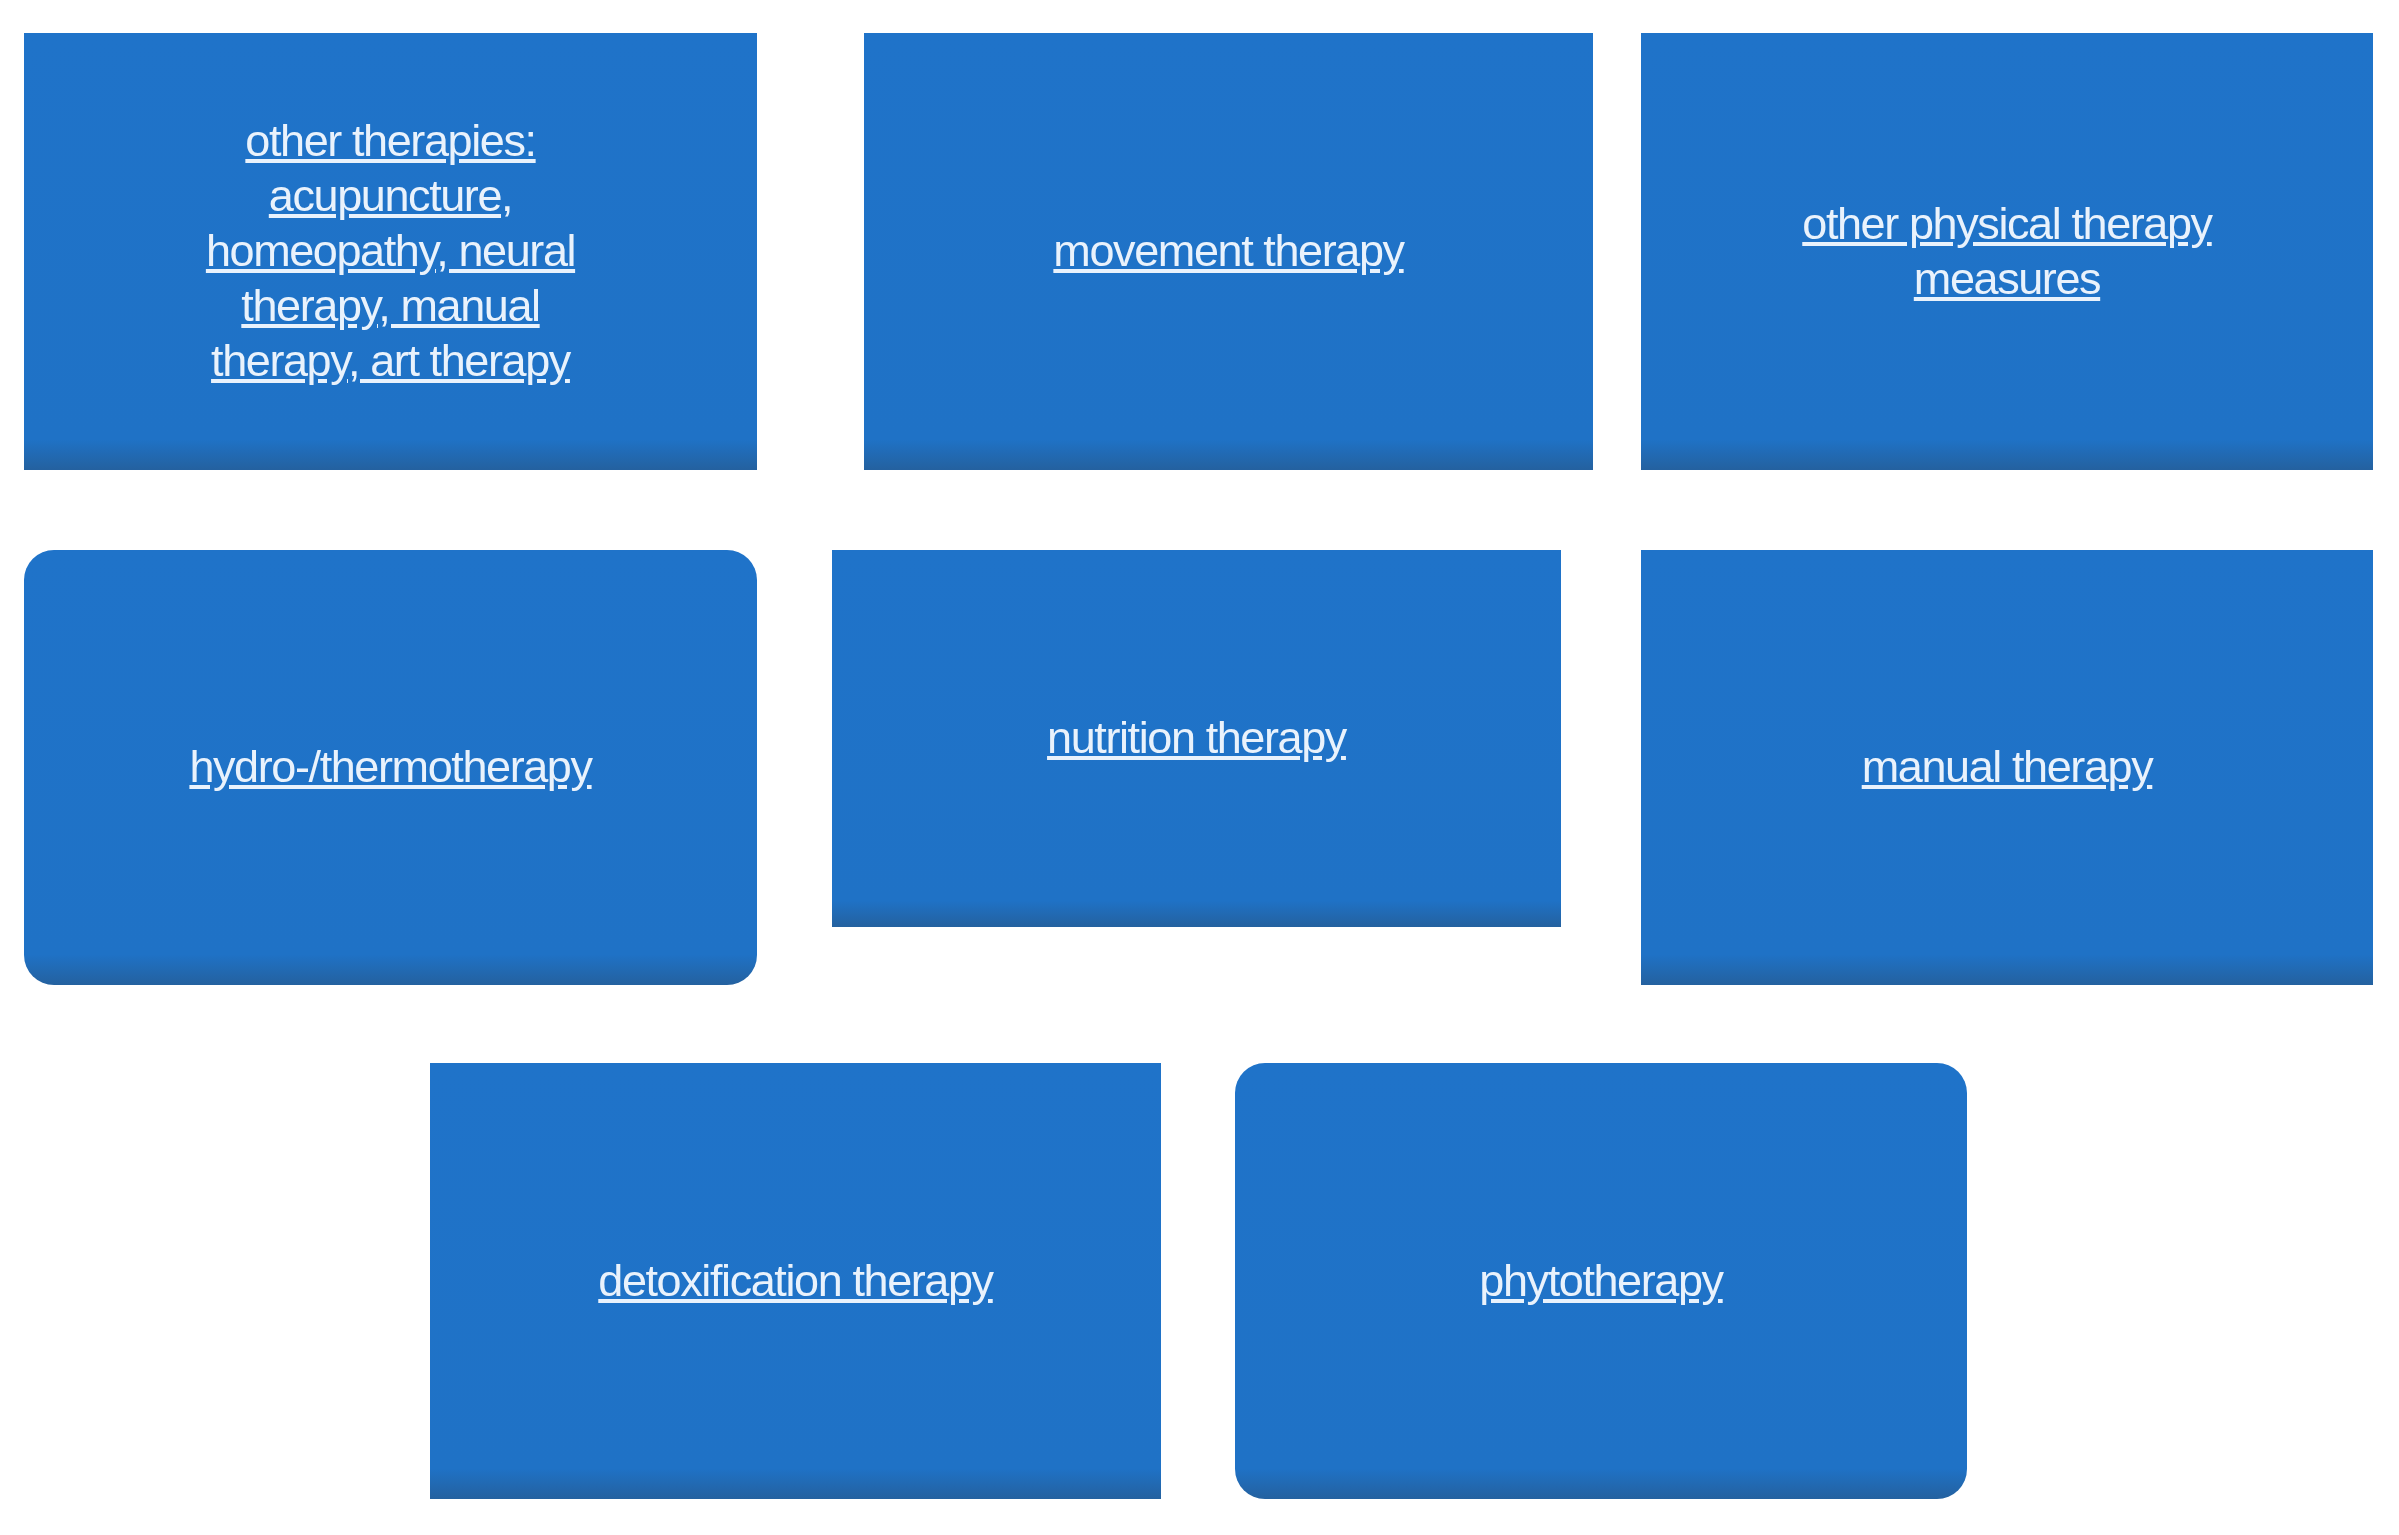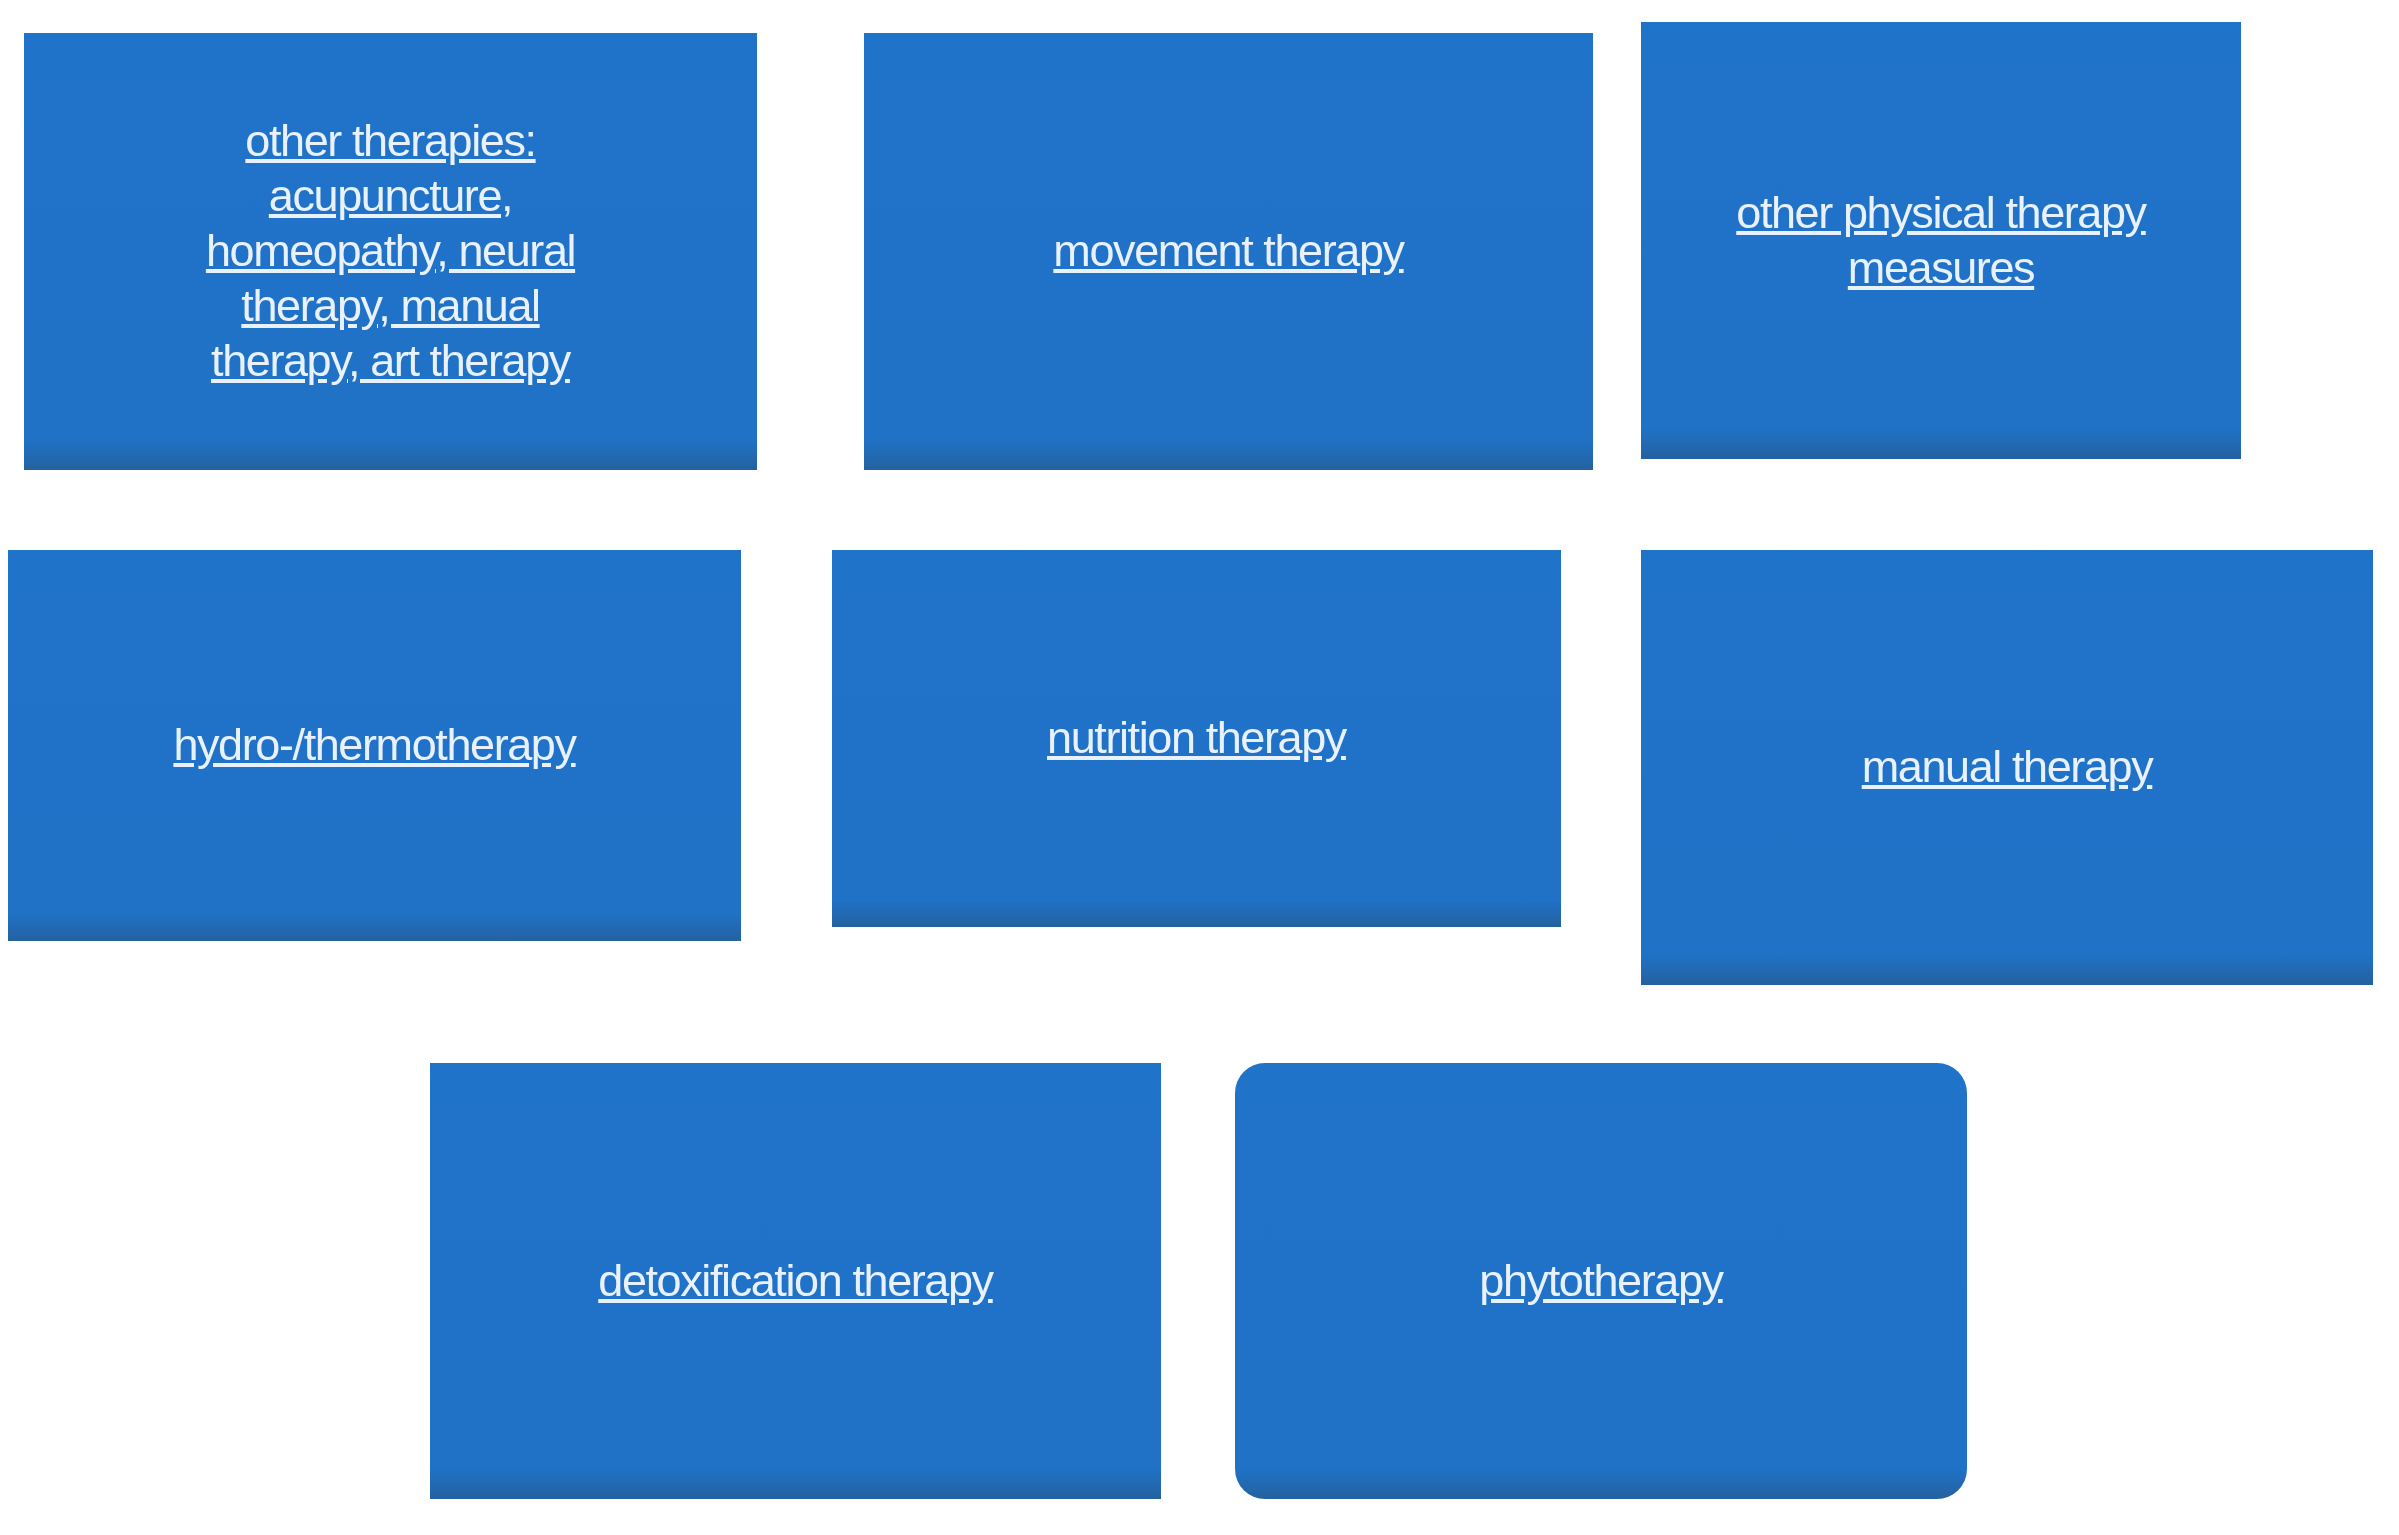--- a/index.html
+++ b/index.html
@@ -29,23 +29,23 @@
     font-size: 45px;
     line-height: 1.22;
     letter-spacing: -1.4px;
     white-space: pre-line;
     padding: 0 38px;
     text-decoration: underline;
   }
   
   #box-r1c1 { left: 24px;   top: 33px;   width: 733px; height: 437px; }
   #box-r1c2 { left: 864px;  top: 33px;   width: 729px; height: 437px; text-align: right; }
-  #box-r1c3 { left: 1641px; top: 22px;   width: 600px; height: 437px; }
+  #box-r1c3 { left: 1641px; top: 33px;   width: 732px; height: 437px; }
   
-  #box-r2c1 { left: 8px;   top: 550px;  width: 733px; height: 391px; }
+  #box-r2c1 { left: 24px;   top: 550px;  width: 733px; height: 435px; border-radius: 30px; }
   #box-r2c2 { left: 832px;  top: 550px;  width: 729px; height: 377px; }
   #box-r2c3 { left: 1641px; top: 550px;  width: 732px; height: 435px; }
   
   #box-r3c1 { left: 430px;  top: 1063px; width: 731px; height: 436px; }
   #box-r3c2 { left: 1235px; top: 1063px; width: 732px; height: 436px; border-radius: 30px; }
 </style>
 </head>
 <body>
 
 <div id="canvas">

